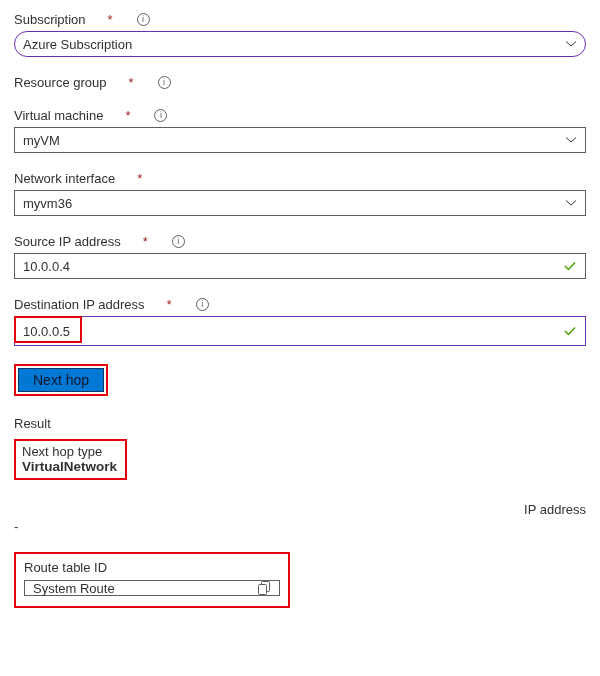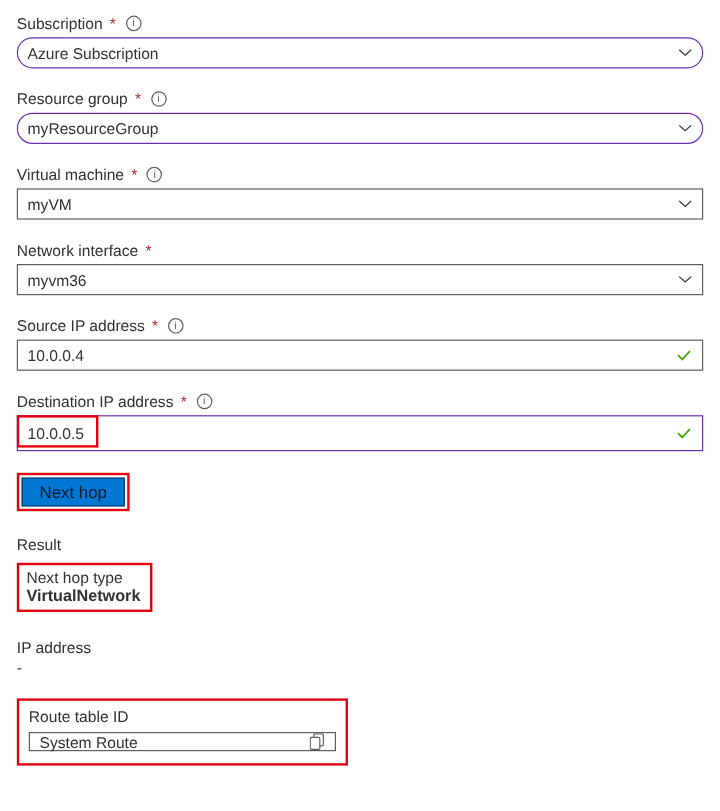--- a/index.html
+++ b/index.html
@@ -8,21 +8,21 @@
       font-size: 13px;
       color: #323130;
       background: #fff;
       padding: 12px 14px;
       width: 600px;
     }
     .field { margin-bottom: 18px; }
     .field-label {
       display: flex;
       align-items: center;
-      gap: 4px;
+      gap: 20px;
       font-size: 13px;
       margin-bottom: 4px;
       color: #323130;
     }
     .req { color: #a4262c; margin-left: 2px; }
     .info-icon {
       width: 13px; height: 13px;
       border: 1px solid #605e5c;
       border-radius: 50%;
       display: inline-flex;
@@ -104,21 +104,21 @@
     .result-heading { font-size: 13px; margin-bottom: 8px; }
     .hop-type-box {
       display: inline-block;
       border: 2px solid #e6000e;
       padding: 3px 8px 4px 6px;
       margin-bottom: 22px;
     }
     .hop-type-label { font-size: 13px; }
     .hop-type-value { font-weight: 700; font-size: 13.5px; }
     .ip-section { margin-bottom: 18px; }
-    .ip-label { font-size: 13px; }
+    .ip-label { font-size: 13px; text-align: right; }
     .ip-value { font-size: 13px; margin-top: 2px; }
     .route-box {
       border: 2px solid #e6000e;
       padding: 6px 8px 10px 8px;
       width: 276px;
     }
     .route-label { font-size: 13px; margin-bottom: 5px; }
     .route-input {
       border: 1px solid #605e5c;
       height: 16px;
@@ -158,28 +158,20 @@
     </span>
   </div>
 </div>
 
 
 <div class="field">
   <div class="field-label">
     <span>Resource group</span>
     <span class="req">*</span>
     <span class="info-icon">i</span>
-  </div>
-  <div class="select-box focused">
-    <span>myResourceGroup</span>
-    <span class="chevron">
-      <svg viewBox="0 0 12 12">
-          <path d="M1 3.5 L6 8 L11 3.5" stroke="#323130" stroke-width="1" fill="none"></path>
-        </svg>
-    </span>
   </div>
 </div>
 
 
 <div class="field">
   <div class="field-label">
     <span>Virtual machine</span>
     <span class="req">*</span>
     <span class="info-icon">i</span>
   </div>

